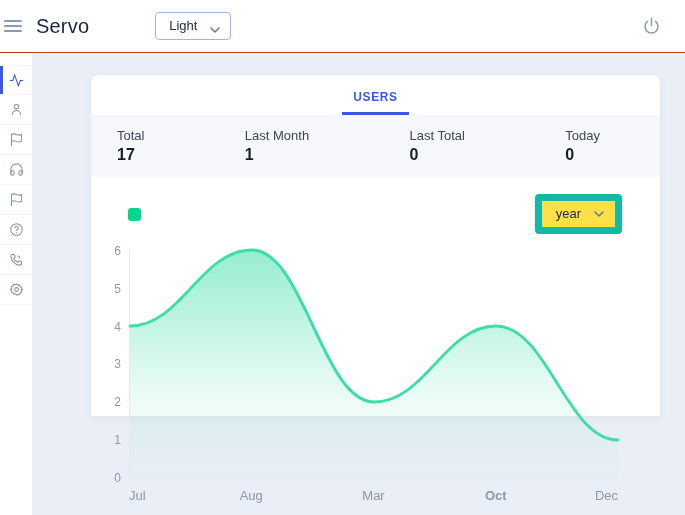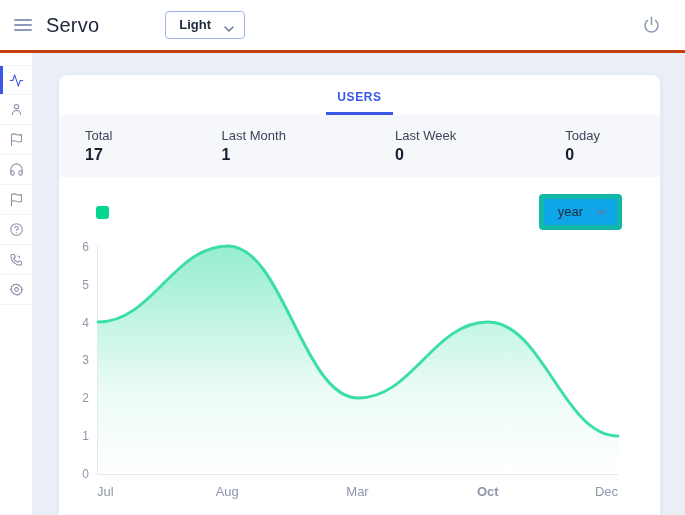--- a/index.html
+++ b/index.html
@@ -1,62 +1,62 @@
 <!DOCTYPE html>
 <html><head>
 <meta charset="utf-8">
 <style>
   * { margin:0; padding:0; box-sizing:border-box; }
   html,body { width:685px; height:515px; overflow:hidden; }
   body { font-family:"Liberation Sans", sans-serif; background:#eaeef6; }
 
   
   .topbar { height:53px; background:#fff; display:flex; align-items:center;
-            padding:0 22px 0 14px; border-bottom:3px solid #c2410c; }
+            padding:0 22px 0 4px; border-bottom:1px solid #c2410c; }
   .hamburger { width:18px; display:flex; flex-direction:column; gap:3px; cursor:pointer; }
   .hamburger span { display:block; height:2px; background:#8d99b5; border-radius:1px; }
   .app-title { font-size:20px; color:#1c2438; font-weight:500; margin-left:14px; letter-spacing:.2px; }
   .theme-select { margin-left:66px; display:flex; align-items:flex-end; gap:13px;
                   border:1px solid #9db4f0; border-radius:4px; background:#fff;
-                  padding:5px 10px 6px 13px; font-size:13px; color:#232d42; cursor:pointer;font-weight:bold; }
+                  padding:5px 10px 6px 13px; font-size:13px; color:#232d42; cursor:pointer; }
   .topbar-spacer { flex:1; }
   .power-btn { width:24px; height:24px; color:#8d99b5; cursor:pointer; display:flex;
                align-items:center; justify-content:center; background:none; border:none; }
 
   
   .app-body { display:flex; height:462px; }
   .sidebar { width:33px; background:#fff; border-right:1px solid #eceef3; padding-top:12px; }
   .side-item { height:30px; display:flex; align-items:center; justify-content:center;
                border-bottom:1px solid #f1f3f7; cursor:pointer; color:#8a94a9; position:relative; }
   .side-item:first-child { border-top:1px solid #f1f3f7; }
   .side-item.active { color:#3a57e8; box-shadow:inset 3px 0 0 #3a57e8; }
   .side-item svg { width:15px; height:15px; stroke:currentColor; fill:none;
                    stroke-width:1.7; stroke-linecap:round; stroke-linejoin:round; }
 
   .main { flex:1; padding:22px 25px 0 26px; }
-  .card { background:#fff; border-radius:8px 8px 0 0; height:440px;
-          box-shadow:0 2px 8px rgba(30,40,80,.05); }
+  .card { background:#fff; border-radius:8px 8px 0 0; height:341px;
+          box-shadow:0 2px 8px rgba(30,40,80,.05);margin-left:32px; }
 
   
   .tabs-row { display:flex; justify-content:center; }
   .tab { padding:15px 11px 8px; font-size:12px; font-weight:700; letter-spacing:.6px;
          color:#3a57e8; border-bottom:3px solid #3a57e8; cursor:pointer; }
 
   
   .stats-row { background:#f5f7fb; display:flex; justify-content:space-between;
                padding:13px 60px 13px 26px; }
   .stat-label { font-size:13px; color:#3d4557; }
   .stat-value { font-size:16px; font-weight:700; color:#161d2e; margin-top:3px; }
 
   
   .chart-header { display:flex; align-items:center; justify-content:space-between;
                   padding:17px 38px 0 37px; }
   .legend { display:flex; align-items:center; gap:10px; font-size:13px; color:#3d4557; }
   .legend-swatch { width:13px; height:13px; border-radius:3px; }
-  .range-select { border:5px solid #14b8a6; border-radius:4px; background:#0ea5e9;
+  .range-select { border:7px solid #14b8a6; border-radius:4px; background:#fde047;
                   padding:5px 11px 6px 14px; display:flex; align-items:center; gap:13px;
                   font-size:13px; color:#232d42; cursor:pointer; }
   .chev { width:10px; height:6px; stroke:#6c7a99; fill:none; stroke-width:1.6;
           stroke-linecap:round; stroke-linejoin:round; }
 
   
   .chart-area { position:relative; height:264px; margin-top:9px; }
   .y-axis { position:absolute; left:0; top:1px; width:30px; height:241px;
             display:flex; flex-direction:column; justify-content:space-between;
             align-items:flex-end; font-size:12px; color:#8f97aa; }
@@ -155,21 +155,21 @@
       <div class="stats-row">
         <div class="stat">
           <div class="stat-label">Total</div>
           <div class="stat-value">17</div>
         </div>
         <div class="stat">
           <div class="stat-label">Last Month</div>
           <div class="stat-value">1</div>
         </div>
         <div class="stat">
-          <div class="stat-label">Last Week</div>
+          <div class="stat-label">Last Total</div>
           <div class="stat-value">0</div>
         </div>
         <div class="stat">
           <div class="stat-label">Today</div>
           <div class="stat-value">0</div>
         </div>
       </div>
 
       <div class="chart-header">
         <div class="legend">

